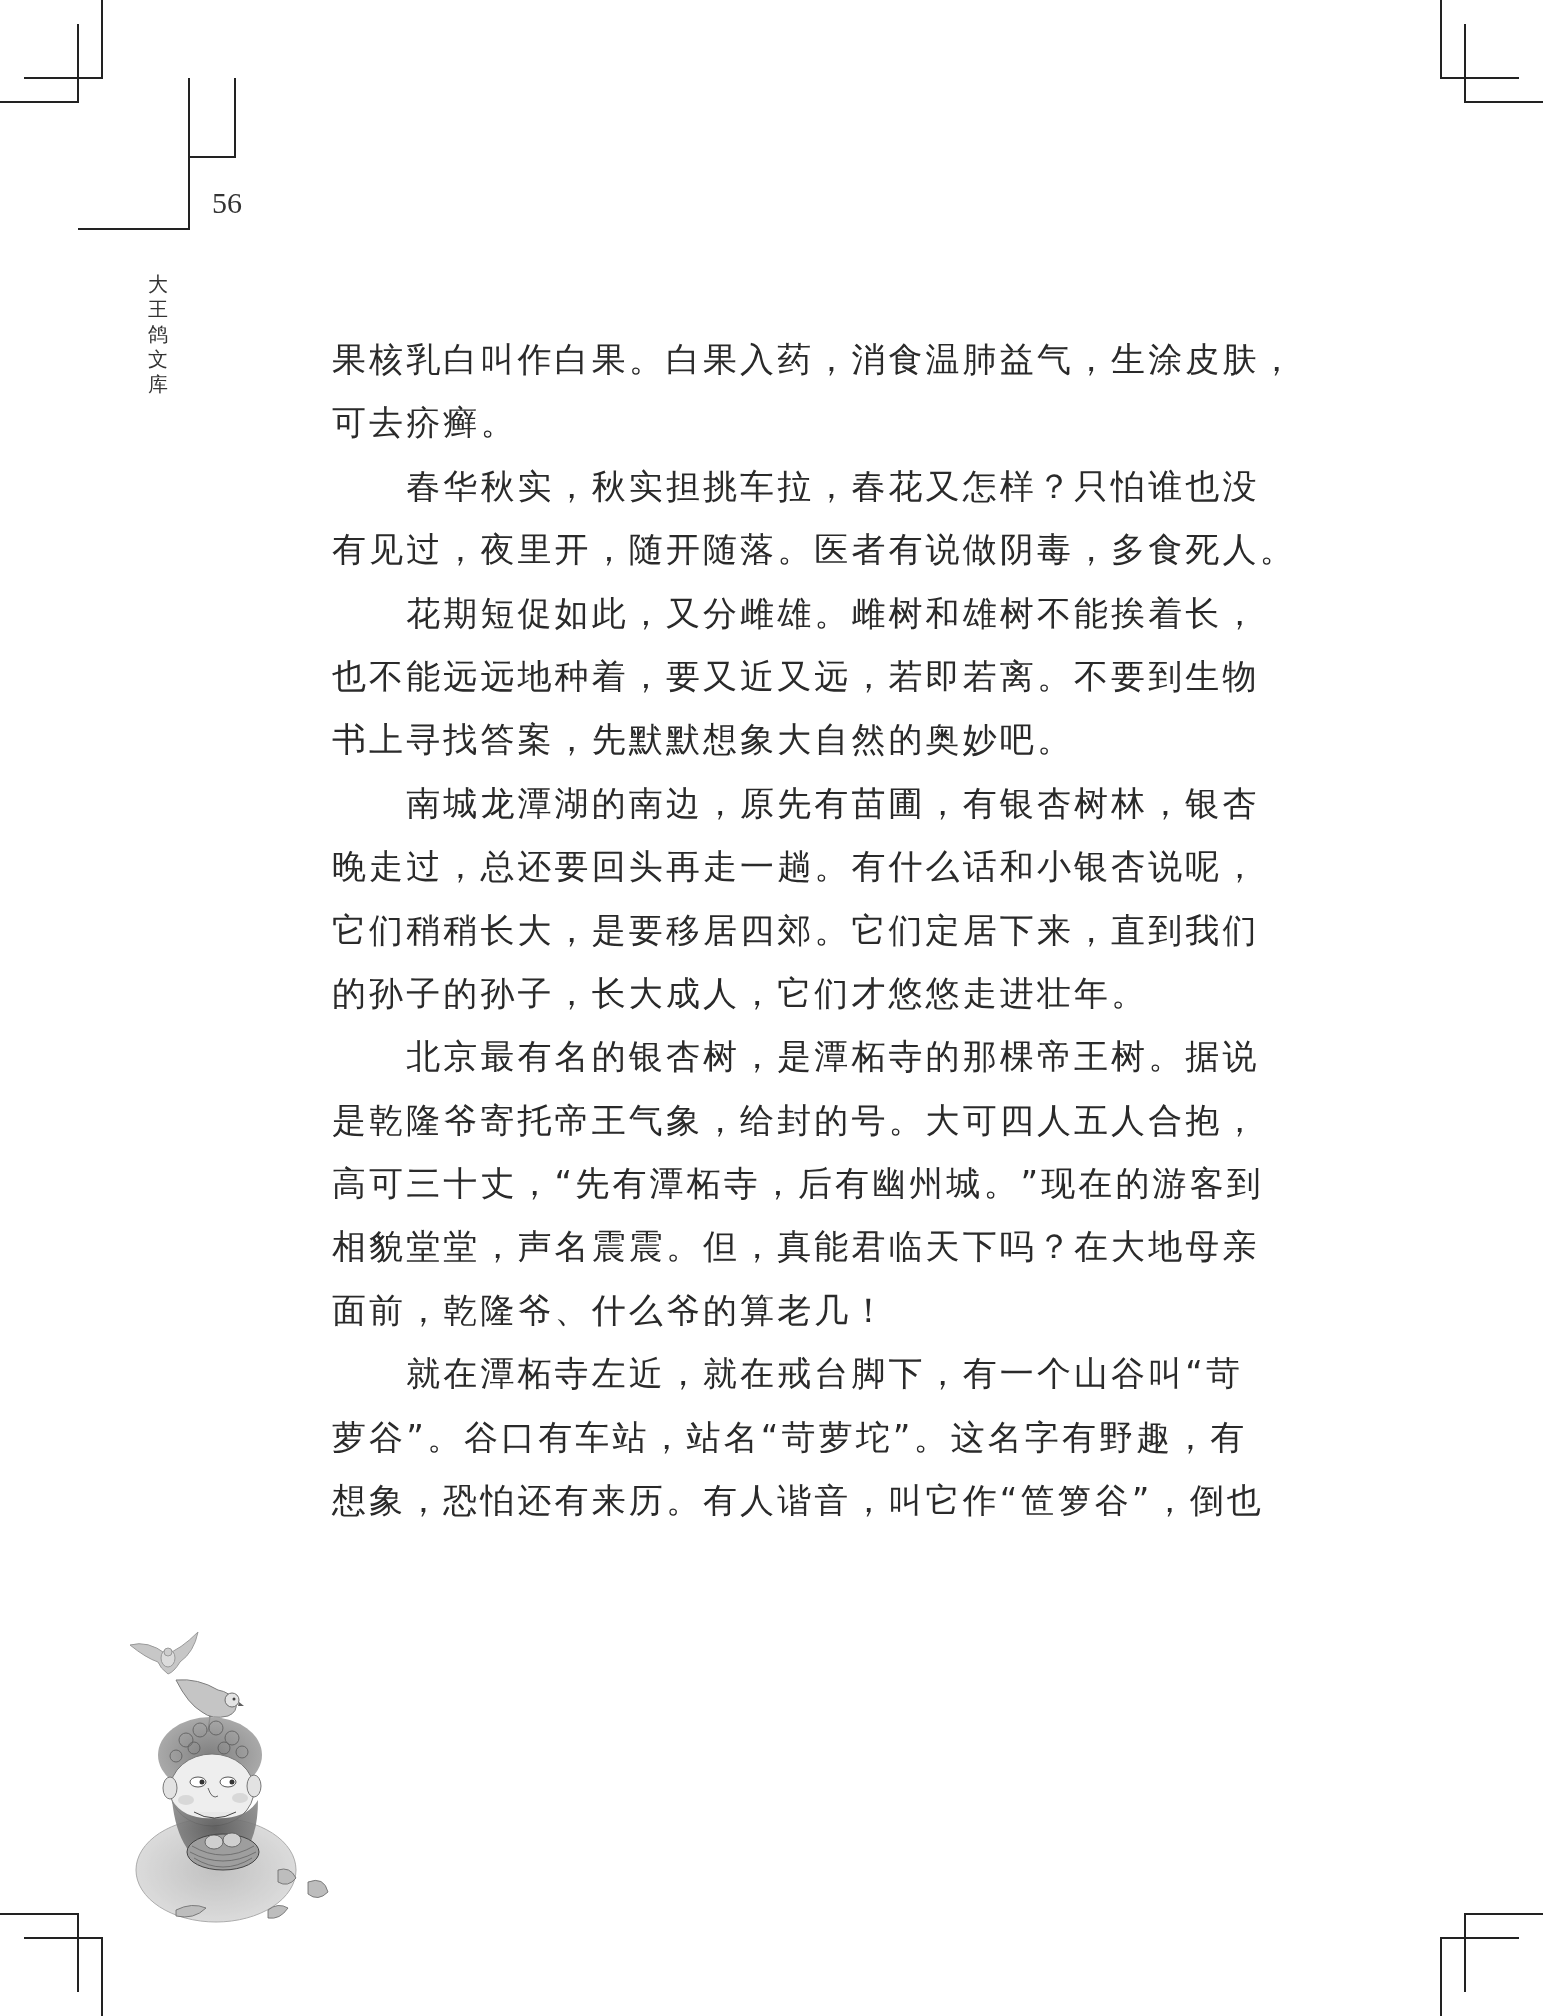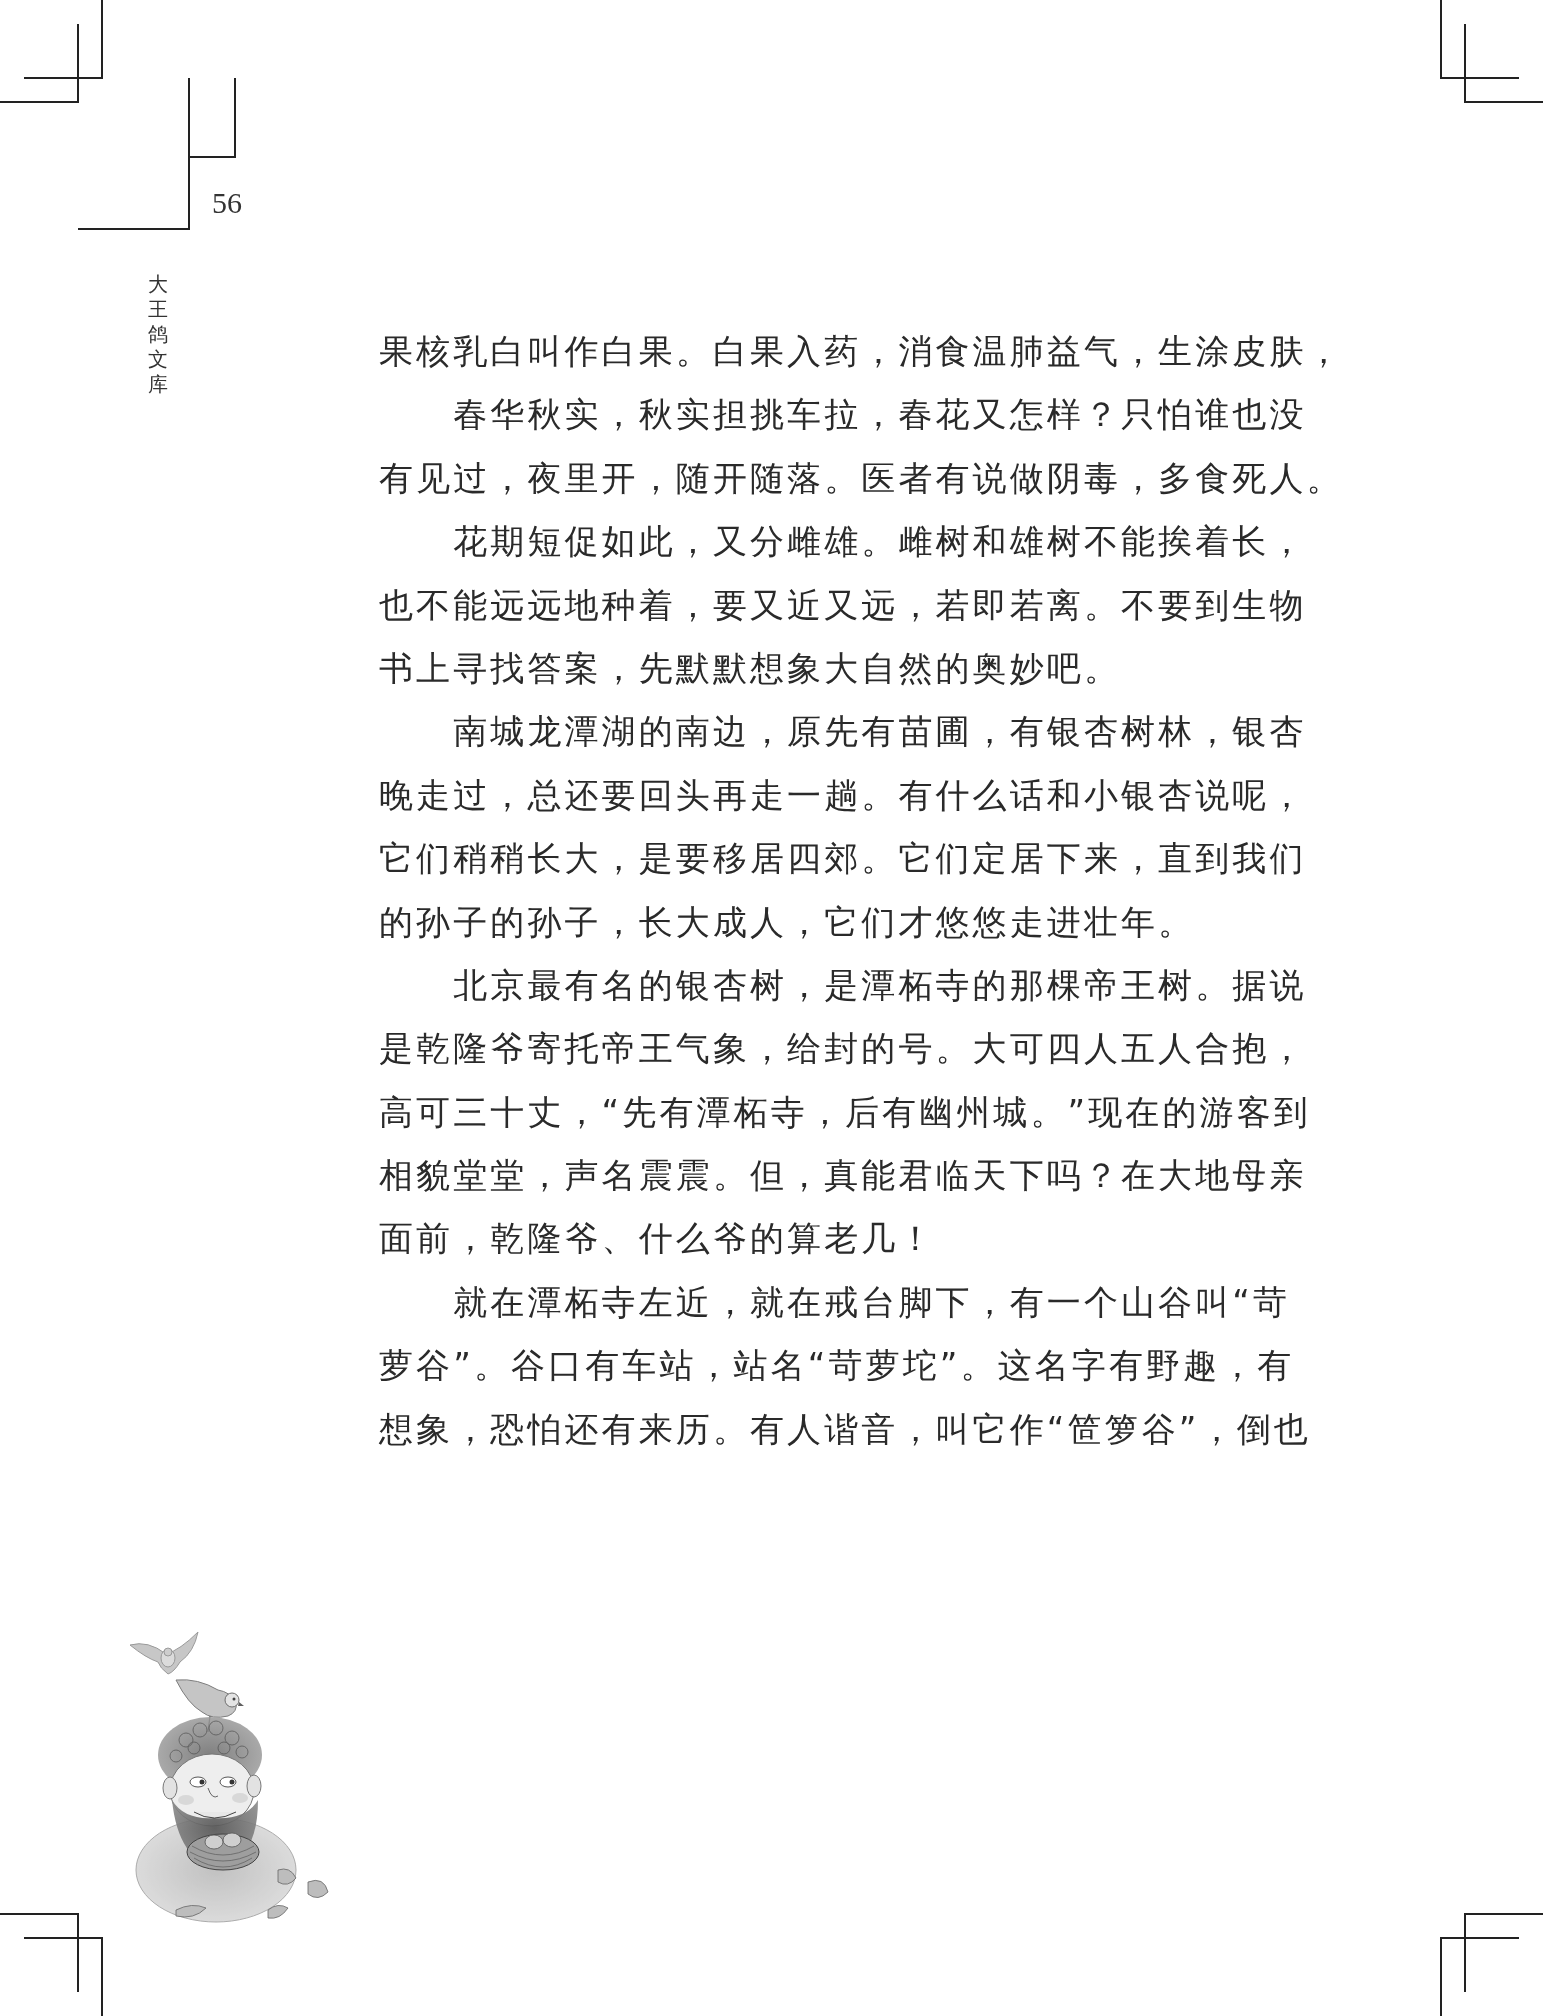--- a/index.html
+++ b/index.html
@@ -40,23 +40,22 @@
       line-height: 25px;
       color: #333;
       text-align: center;
     }
     .series-label span {
       display: block;
     }
     .body-text {
       position: absolute;
       left: 332px;
-      top: 320px;
+      top: 328px;
       width: 860px;
-      margin-left: 47px;
     }
     .body-line {
       height: 63.4px;
       line-height: 63.4px;
       font-size: 34px;
       white-space: nowrap;
       letter-spacing: 3.1px;
       color: #2a2a2a;
     }
     .illustration {
@@ -110,20 +109,21 @@
 <div class="series-label">
   <span>大</span>
   <span>王</span>
   <span>鸽</span>
   <span>文</span>
   <span>库</span>
 </div>
 
 <div class="body-text">
   <div class="body-line">果核乳白叫作白果。白果入药，消食温肺益气，生涂皮肤，</div>
+  <div class="body-line">可去疥癣。</div>
   <div class="body-line">　　春华秋实，秋实担挑车拉，春花又怎样？只怕谁也没</div>
   <div class="body-line">有见过，夜里开，随开随落。医者有说做阴毒，多食死人。</div>
   <div class="body-line">　　花期短促如此，又分雌雄。雌树和雄树不能挨着长，</div>
   <div class="body-line">也不能远远地种着，要又近又远，若即若离。不要到生物</div>
   <div class="body-line">书上寻找答案，先默默想象大自然的奥妙吧。</div>
   <div class="body-line">　　南城龙潭湖的南边，原先有苗圃，有银杏树林，银杏</div>
   <div class="body-line">晚走过，总还要回头再走一趟。有什么话和小银杏说呢，</div>
   <div class="body-line">它们稍稍长大，是要移居四郊。它们定居下来，直到我们</div>
   <div class="body-line">的孙子的孙子，长大成人，它们才悠悠走进壮年。</div>
   <div class="body-line">　　北京最有名的银杏树，是潭柘寺的那棵帝王树。据说</div>

